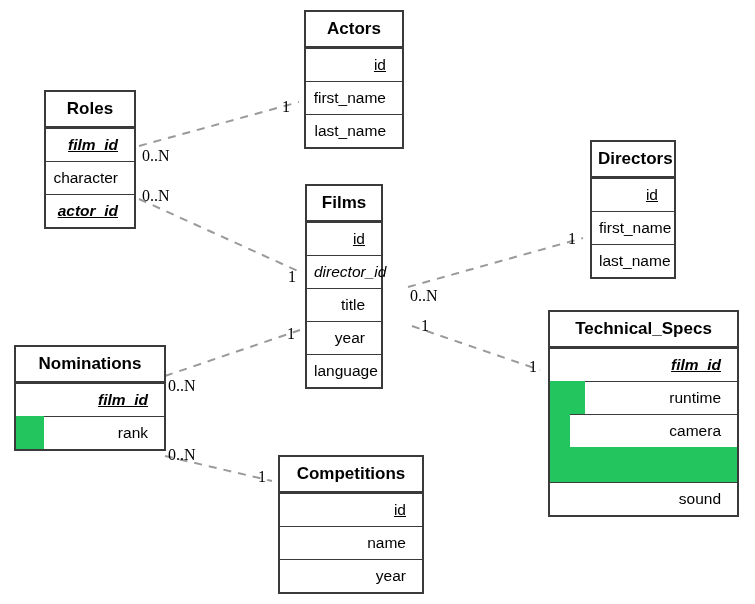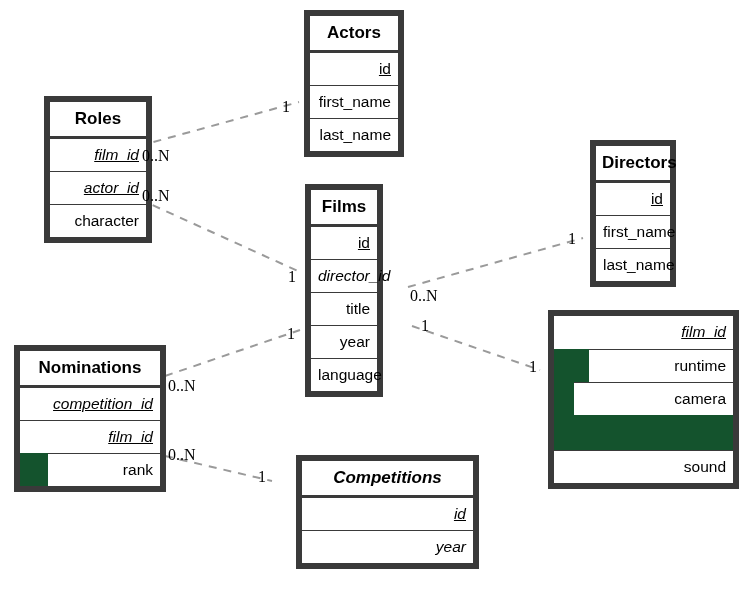--- a/index.html
+++ b/index.html
@@ -12,22 +12,22 @@
     width: 755px;
     height: 604px;
     background: #ffffff;
     overflow: hidden;
     font-family: "Liberation Sans", sans-serif;
   }
   
   .entity {
     position: absolute;
     box-sizing: border-box;
-    border: 6px solid #15803d;
-    background: #14532d;
+    border: 2px solid #15803d;
+    background: #22c55e;
     z-index: 2;
   }
   .entity-title {
     box-sizing: border-box;
     height: 36px;
     line-height: 34px;
     text-align: center;
     font-weight: bold;
     font-size: 17px;
     color: #000000;
@@ -36,30 +36,30 @@
     padding: 0 6px;
     white-space: nowrap;
   }
   .attr {
     box-sizing: border-box;
     height: 33px;
     line-height: 31px;
     text-align: right;
     font-size: 15.5px;
     color: #000000;
-    padding: 0 7px 0 7px;
+    padding: 0 16px 0 7px;
     border-top: 1px solid #3a3a3a;
     background: #ffffff;
     white-space: nowrap;
   }
   .attr:first-child { border-top: none; }
   .attr .txt { display: inline; }
   .attr.pk .txt { text-decoration: underline; }
   .attr.fk .txt { font-style: italic; }
-  .attr.pkfk .txt { font-style: italic; text-decoration: underline; }
+  .attr.pkfk .txt { font-style: italic; text-decoration: underline; font-weight: bold; }
 
   
   #links {
     position: absolute;
     left: 0; top: 0;
     width: 755px;
     height: 604px;
     z-index: 1;
     pointer-events: none;
   }
@@ -81,25 +81,25 @@
 
   <svg id="links" width="755" height="604" viewBox="0 0 755 604">
       <line x1="139" y1="146" x2="299" y2="102" stroke="#9a9a9a" stroke-width="2" stroke-dasharray="8,7"></line>
       <line x1="139" y1="199" x2="300" y2="272" stroke="#9a9a9a" stroke-width="2" stroke-dasharray="8,7"></line>
       <line x1="408" y1="287" x2="583" y2="238" stroke="#9a9a9a" stroke-width="2" stroke-dasharray="8,7"></line>
       <line x1="412" y1="326" x2="540" y2="370" stroke="#9a9a9a" stroke-width="2" stroke-dasharray="8,7"></line>
       <line x1="165" y1="376" x2="300" y2="330" stroke="#9a9a9a" stroke-width="2" stroke-dasharray="8,7"></line>
       <line x1="165" y1="456" x2="272" y2="481" stroke="#9a9a9a" stroke-width="2" stroke-dasharray="8,7"></line>
     </svg>
 
-<div class="entity" style="left: 44px; top: 96px; width: 108px; border-color: rgb(58, 58, 58);">
+<div class="entity" style="left: 44px; top: 90px; width: 92px; border-color: rgb(58, 58, 58);">
       <div class="entity-title" style="border-bottom-color: rgb(58, 58, 58);">Roles</div>
       <div class="attr pkfk" style="border-top-color: rgb(58, 58, 58);"><span class="txt">film_id</span></div>
+      <div class="attr" style="border-top-color: rgb(58, 58, 58);"><span class="txt">character</span></div>
       <div class="attr pkfk" style="border-top-color: rgb(58, 58, 58);"><span class="txt">actor_id</span></div>
-      <div class="attr" style="border-top-color: rgb(58, 58, 58);"><span class="txt">character</span></div>
     </div>
     <div class="entity" style="left: 304px; top: 10px; width: 100px; border-color: rgb(58, 58, 58);">
       <div class="entity-title" style="border-bottom-color: rgb(58, 58, 58);">Actors</div>
       <div class="attr pk" style="border-top-color: rgb(58, 58, 58);"><span class="txt">id</span></div>
       <div class="attr" style="border-top-color: rgb(58, 58, 58);"><span class="txt">first_name</span></div>
       <div class="attr" style="border-top-color: rgb(58, 58, 58);"><span class="txt">last_name</span></div>
     </div>
     <div class="entity" style="left: 305px; top: 184px; width: 78px; border-color: rgb(58, 58, 58);">
       <div class="entity-title" style="border-bottom-color: rgb(58, 58, 58);">Films</div>
       <div class="attr pk" style="border-top-color: rgb(58, 58, 58);"><span class="txt">id</span></div>
@@ -108,34 +108,35 @@
       <div class="attr" style="border-top-color: rgb(58, 58, 58);"><span class="txt">year</span></div>
       <div class="attr" style="border-top-color: rgb(58, 58, 58);"><span class="txt">language</span></div>
     </div>
     <div class="entity" style="left: 590px; top: 140px; width: 86px; border-color: rgb(58, 58, 58);">
       <div class="entity-title" style="border-bottom-color: rgb(58, 58, 58);">Directors</div>
       <div class="attr pk" style="border-top-color: rgb(58, 58, 58);"><span class="txt">id</span></div>
       <div class="attr" style="border-top-color: rgb(58, 58, 58);"><span class="txt">first_name</span></div>
       <div class="attr" style="border-top-color: rgb(58, 58, 58);"><span class="txt">last_name</span></div>
     </div>
     <div class="entity" style="left: 548px; top: 310px; width: 191px; border-color: rgb(58, 58, 58);">
+      <div class="entity-title" style="border-bottom-color: rgb(58, 58, 58);">Technical_Specs</div>
       <div class="attr pkfk" style="border-top-color: rgb(58, 58, 58);"><span class="txt">film_id</span></div>
       <div class="attr" style="border-top-color: rgb(58, 58, 58); margin-left: 35px;"><span class="txt">runtime</span></div>
       <div class="attr" style="border-top-color: rgb(58, 58, 58); margin-left: 20px;"><span class="txt">camera</span></div>
       <div class="attr" style="border-top-color: rgb(58, 58, 58); margin-top: 35px;"><span class="txt">sound</span></div>
     </div>
     <div class="entity" style="left: 14px; top: 345px; width: 152px; border-color: rgb(58, 58, 58);">
       <div class="entity-title" style="border-bottom-color: rgb(58, 58, 58);">Nominations</div>
-      <div class="attr pkfk" style="border-top-color: rgb(58, 58, 58);"><span class="txt">competition_id</span></div>
       <div class="attr pkfk" style="border-top-color: rgb(58, 58, 58);"><span class="txt">film_id</span></div>
       <div class="attr" style="border-top-color: rgb(58, 58, 58); margin-left: 28px;"><span class="txt">rank</span></div>
     </div>
-    <div class="entity" style="left: 296px; top: 455px; width: 183px; border-color: rgb(58, 58, 58); font-style: italic;">
+    <div class="entity" style="left: 278px; top: 455px; width: 146px; border-color: rgb(58, 58, 58);">
       <div class="entity-title" style="border-bottom-color: rgb(58, 58, 58);">Competitions</div>
       <div class="attr pk" style="border-top-color: rgb(58, 58, 58);"><span class="txt">id</span></div>
+      <div class="attr" style="border-top-color: rgb(58, 58, 58);"><span class="txt">name</span></div>
       <div class="attr" style="border-top-color: rgb(58, 58, 58);"><span class="txt">year</span></div>
     </div>
     <div class="card" style="left: 142px; top: 148px;">0..N</div>
     <div class="card" style="left: 282px; top: 99px;">1</div>
     <div class="card" style="left: 142px; top: 188px;">0..N</div>
     <div class="card" style="left: 288px; top: 269px;">1</div>
     <div class="card" style="left: 410px; top: 288px;">0..N</div>
     <div class="card" style="left: 568px; top: 231px;">1</div>
     <div class="card" style="left: 421px; top: 318px;">1</div>
     <div class="card" style="left: 529px; top: 359px;">1</div>

